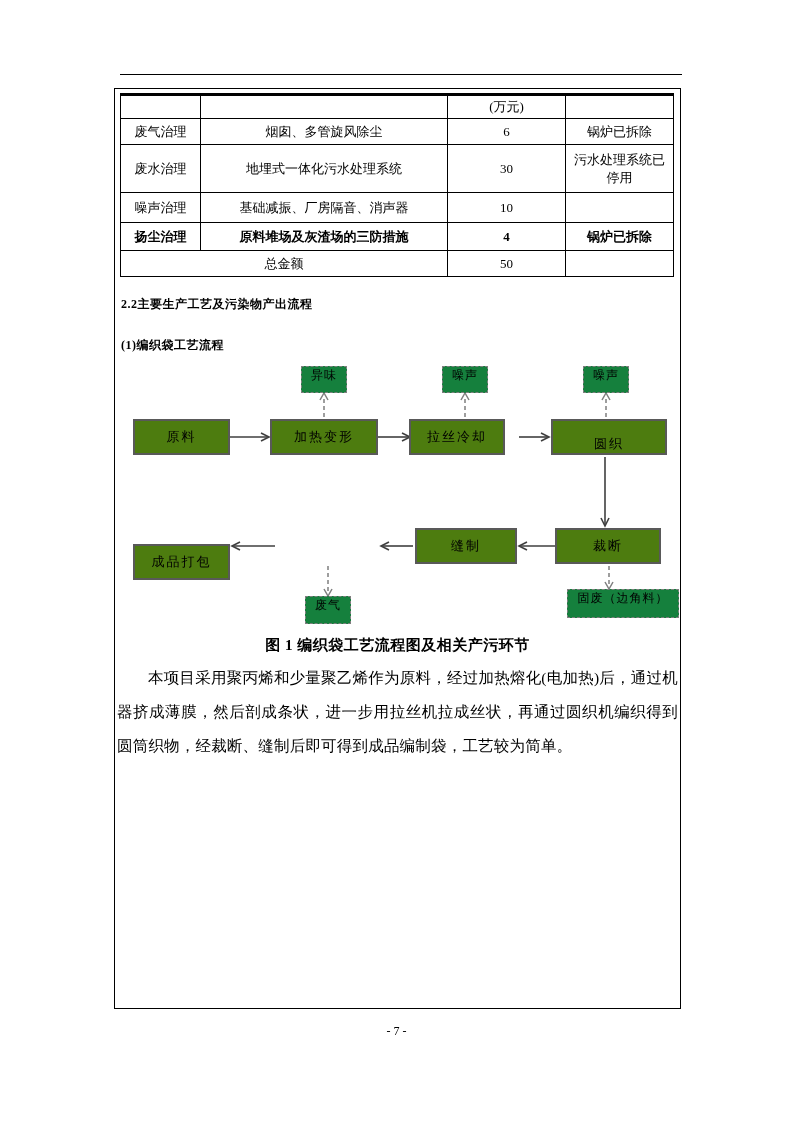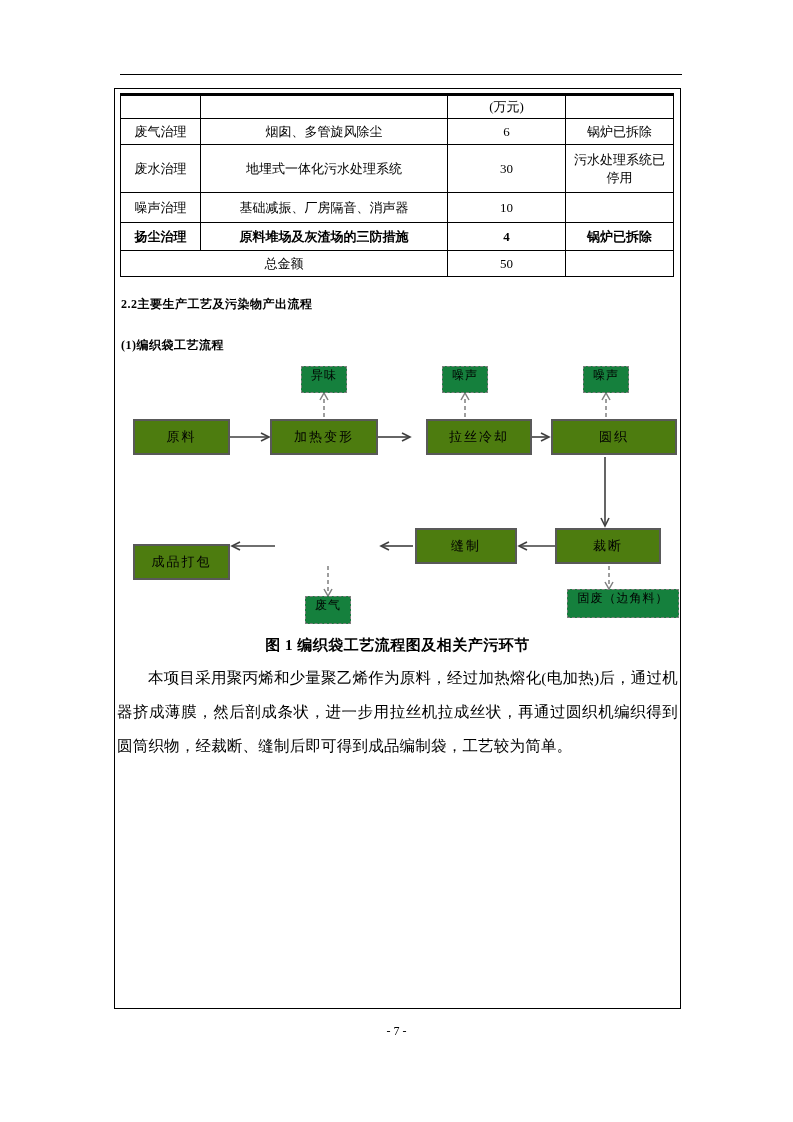--- a/index.html
+++ b/index.html
@@ -170,24 +170,24 @@
       <polyline points="605,582 609,589 613,582"></polyline>
     </g>
   </svg>
 
   <div class="flow-box" style="left:133px; top:419px; width:97px;">
       <span>原料</span>
     </div>
   <div class="flow-box" style="left:270px; top:419px; width:108px;">
       <span>加热变形</span>
     </div>
-  <div class="flow-box" style="left:426px; top:419px; width:106px;">
+  <div class="flow-box" style="left:409px; top:419px; width:96px;">
       <span>拉丝冷却</span>
     </div>
-  <div class="flow-box" style="left:551px; top:419px; width:126px;">
+  <div class="flow-box" style="left:551px; top:419px; width:116px;align-items:flex-end;">
       <span>圆织</span>
     </div>
 
   <div class="flow-box" style="left:133px; top:528px; width:97px;margin-top:16px;">
       <span>成品打包</span>
     </div>
   <div class="flow-box" style="left:415px; top:528px; width:102px;">
       <span>缝制</span>
     </div>
   <div class="flow-box" style="left:555px; top:528px; width:106px;">

